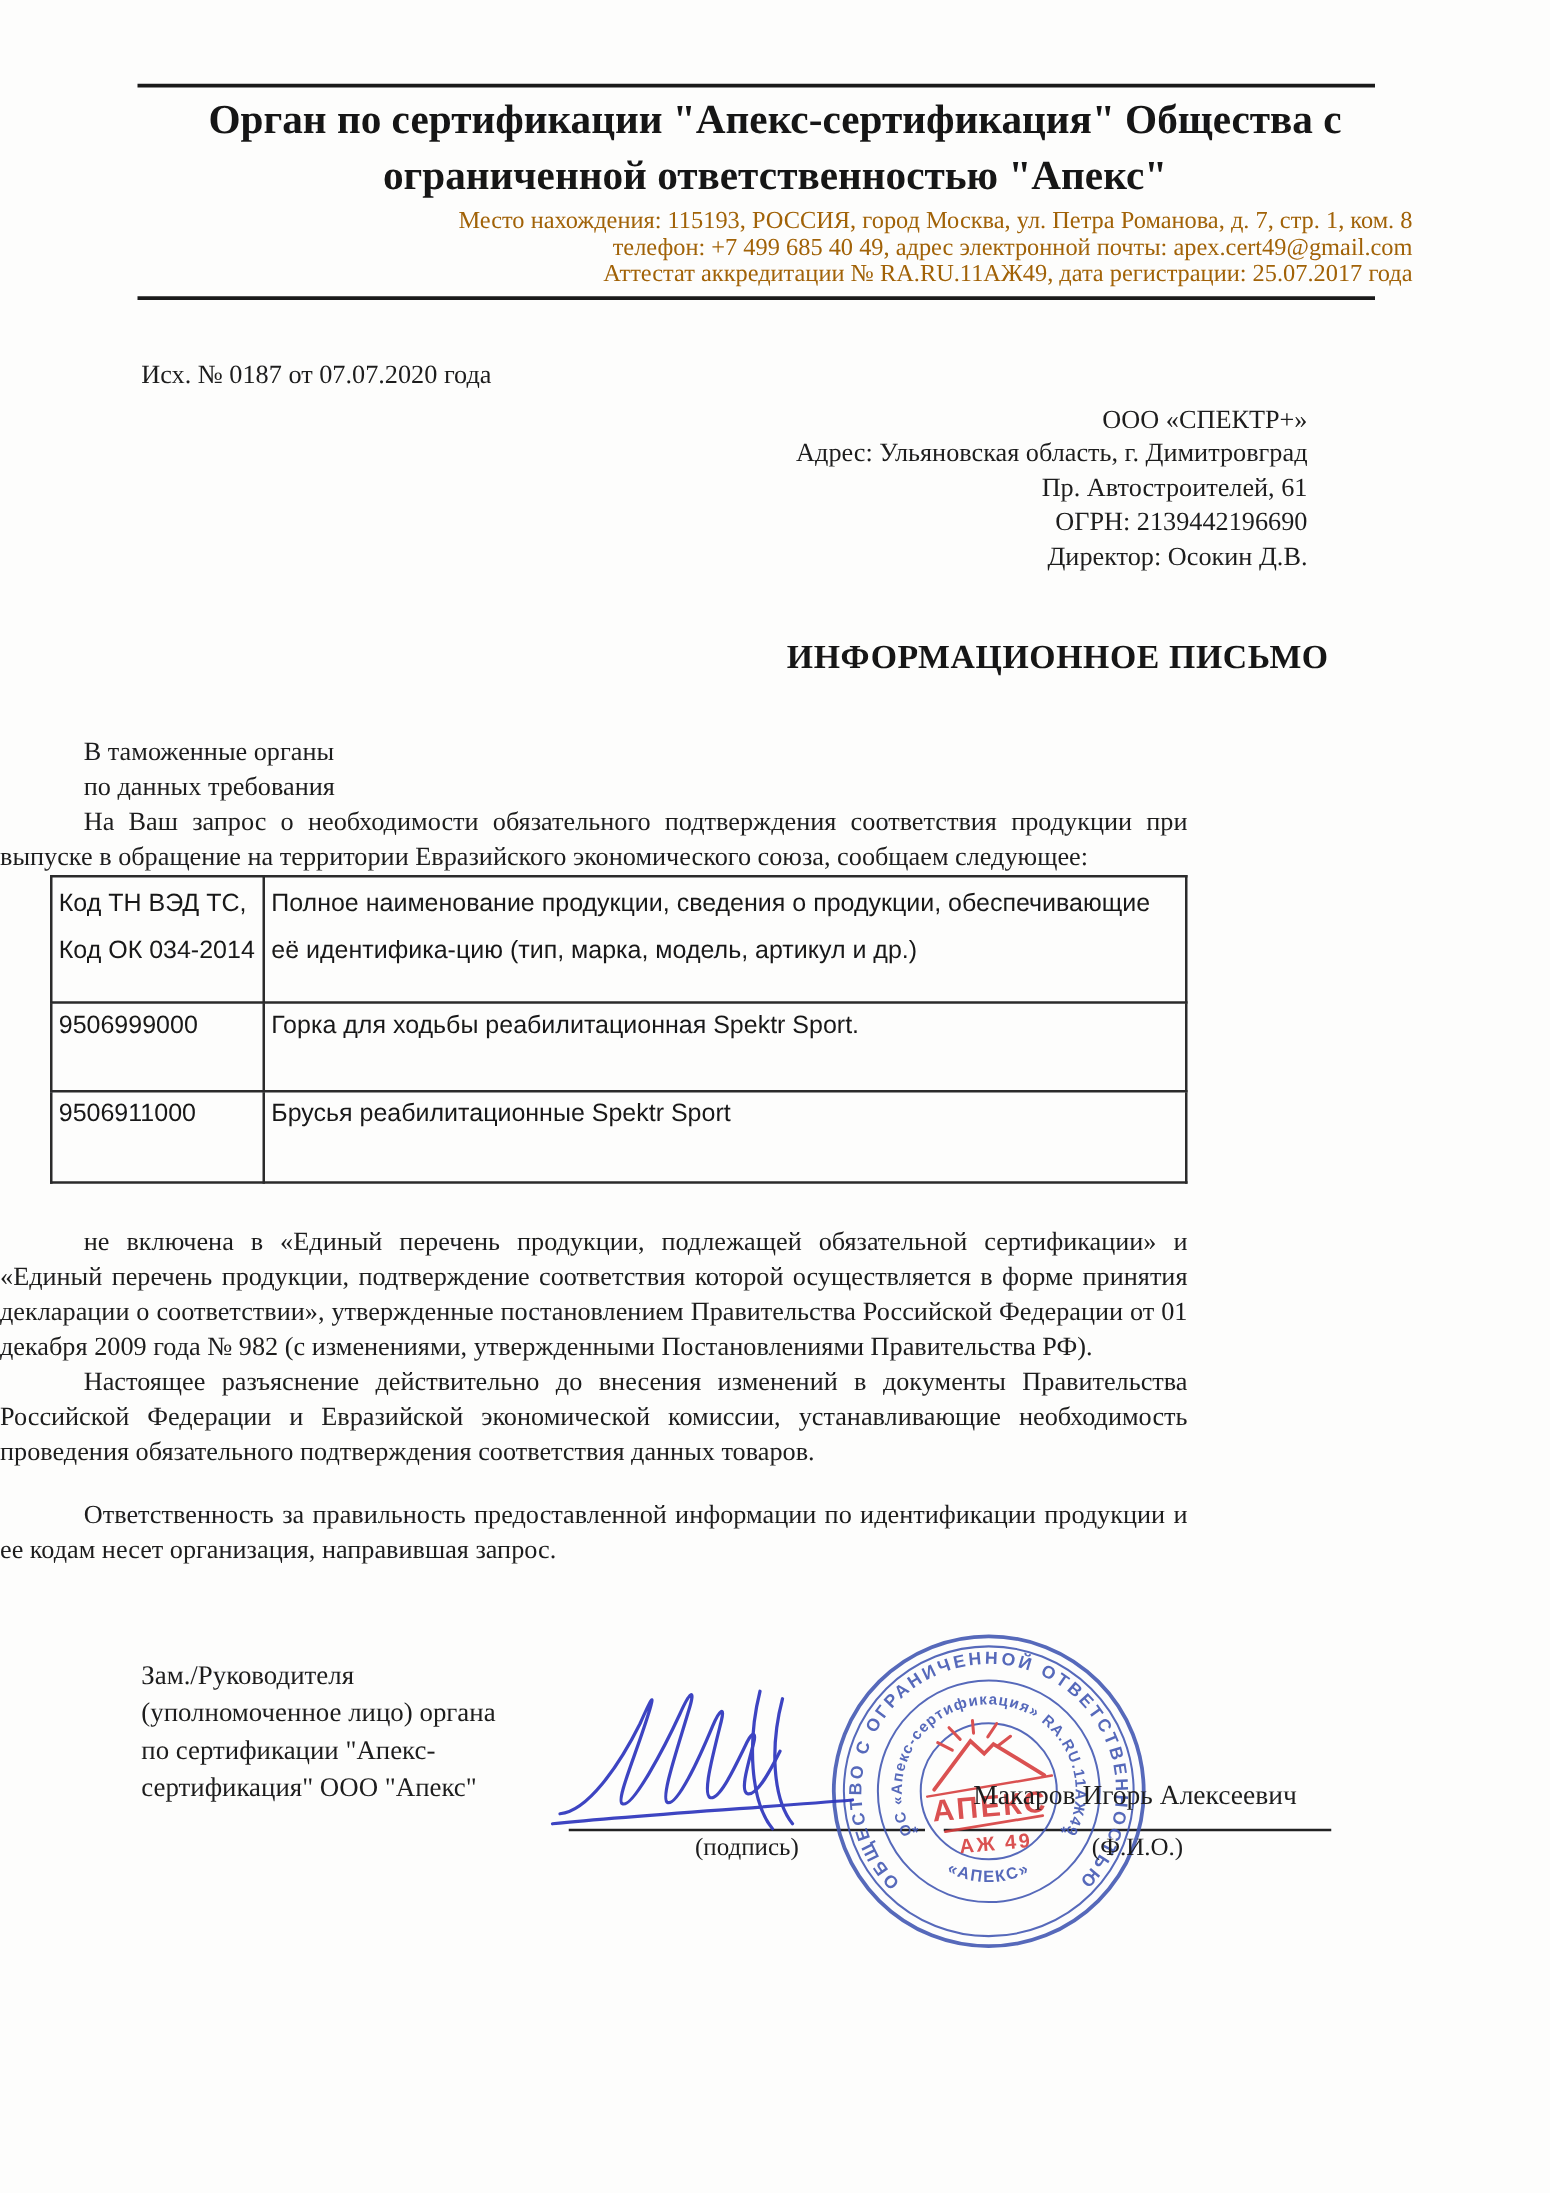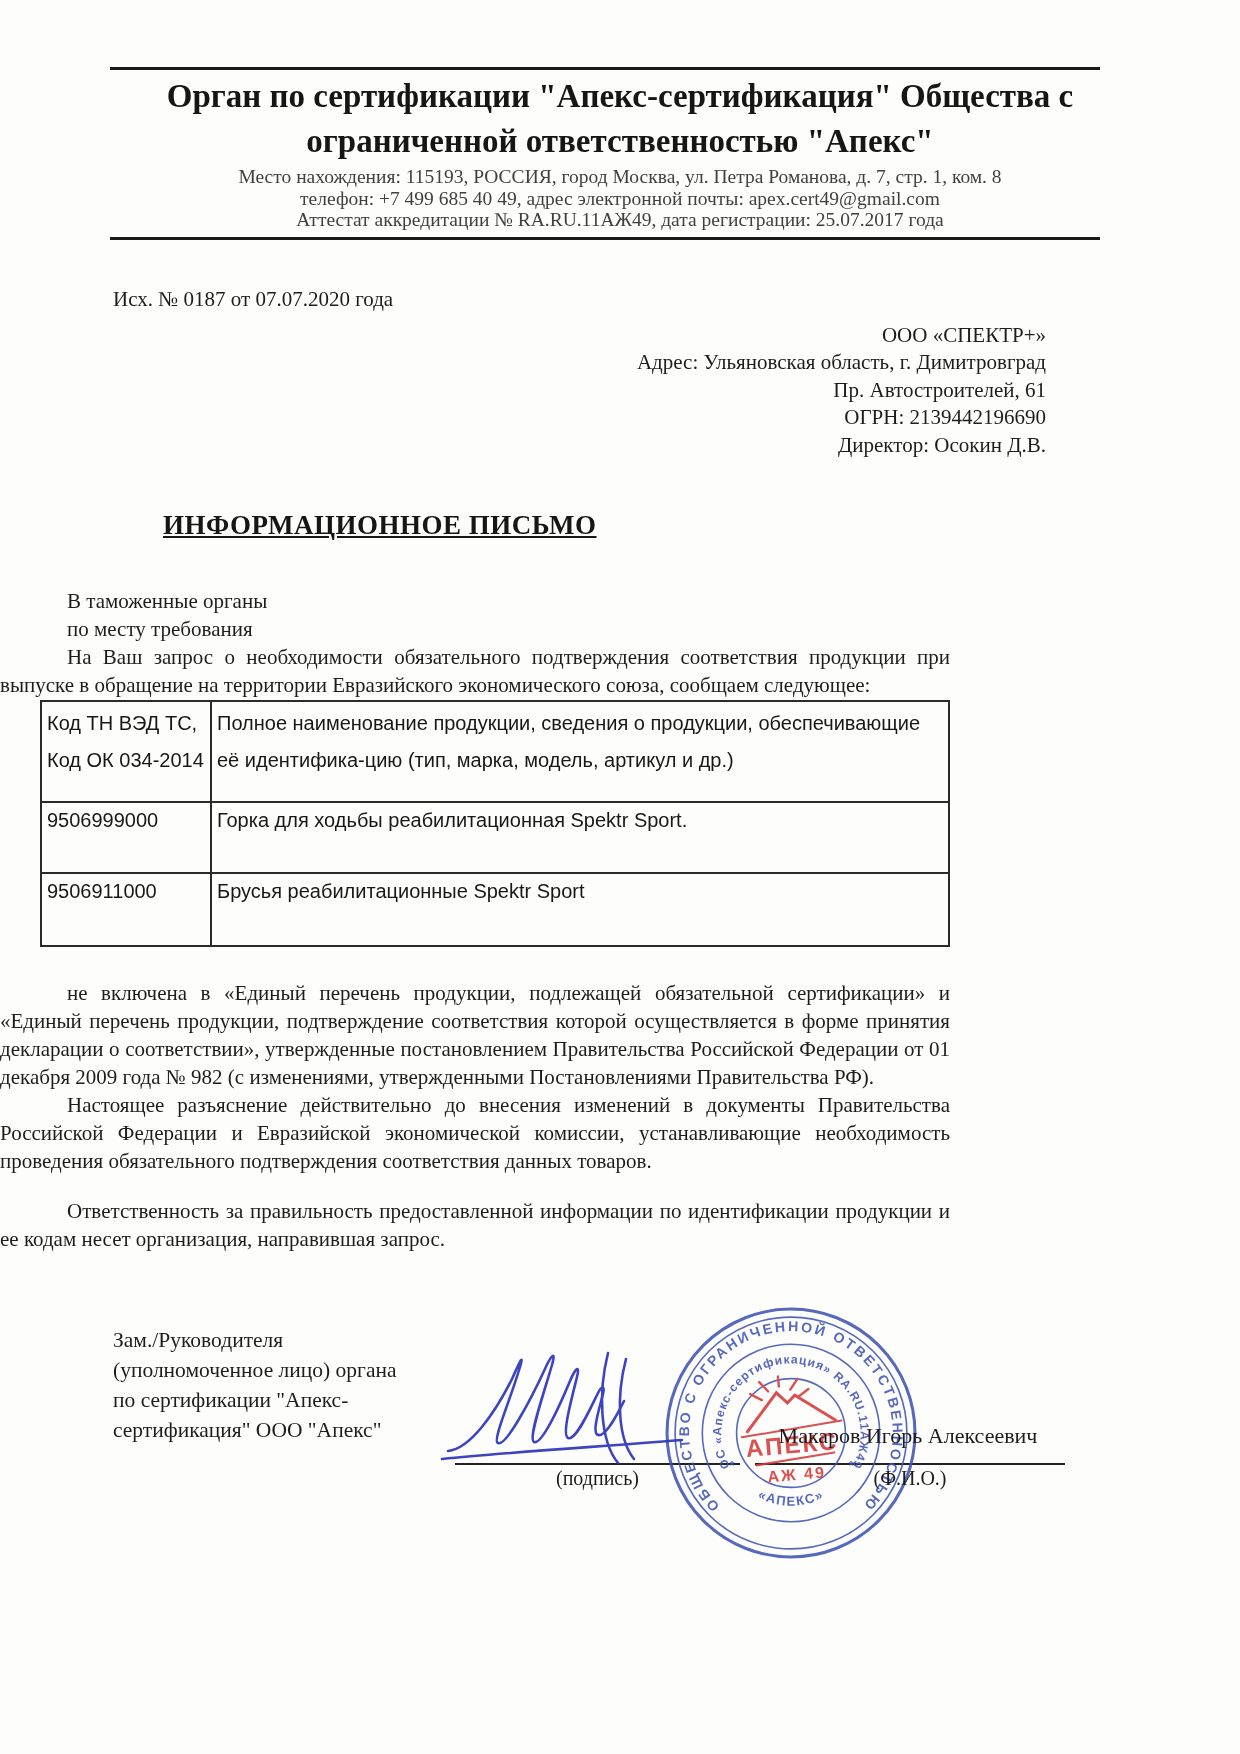--- a/index.html
+++ b/index.html
@@ -4,24 +4,24 @@
 <style>
   html,body{margin:0;padding:0;background:#ffffff;}
   .page{
     position:relative;width:1240px;height:1754px;background:#fdfdfc;
     font-family:"Liberation Serif","DejaVu Serif",serif;color:#1d1d1d;overflow:hidden;
   }
   .rule{height:3px;background:#1a1a1a;margin-left:110px;width:990px;}
   .rule-top{margin-top:67px;}
   .rule-bottom{margin-top:6px;}
   .lh-title{margin:4px 110px 0 110px;text-align:center;font-weight:bold;font-size:33px;line-height:45px;color:#161616;}
-  .lh-contact{margin:2px 110px 0 110px;text-align:center;font-size:19.5px;line-height:21.5px;color:#404040;}
+  .lh-contact{margin:2px 110px 0 110px;text-align:right;font-size:19.5px;line-height:21.5px;color:#a16207;}
   .ref-line{margin:46px 0 0 113px;font-size:21px;line-height:26px;}
   .recipient{margin:10px 0 0 113px;width:950px;box-sizing:border-box;padding-right:17px;text-align:right;font-size:21px;line-height:27.5px;}
-  .doc-title{margin:48px 0 0 113px;width:950px;box-sizing:border-box;padding-left:50px;text-align:left;font-weight:bold;font-size:27px;line-height:36px;letter-spacing:.5px;color:#161616;text-decoration:underline;}
+  .doc-title{margin:48px 0 0 113px;width:950px;box-sizing:border-box;padding-left:50px;text-align:right;font-weight:bold;font-size:27px;line-height:36px;letter-spacing:.5px;color:#161616;}
   .body-col{width:950px;font-size:21px;line-height:28px;}
   .body-col p{margin:0;}
   .addressee{margin-top:44px !important;}
   .indent{text-indent:67px;}
   .para{text-align:justify;text-indent:67px;}
   .gap-a{margin-top:32px !important;}
   .gap-c{margin-top:22px !important;}
   table.codes{border-collapse:collapse;margin:1px 0 0 40px;width:910px;table-layout:fixed;
     font-family:"Liberation Sans","DejaVu Sans",sans-serif;font-size:20px;color:#181818;}
   table.codes td,table.codes th{border:2px solid #2b2b2b;vertical-align:top;font-weight:normal;text-align:left;padding:3px 4px 18px 5px;}
@@ -72,21 +72,21 @@
     <div>Адрес: Ульяновская область, г. Димитровград</div>
     <div>Пр. Автостроителей, 61</div>
     <div>ОГРН: 2139442196690</div>
     <div>Директор: Осокин Д.В.</div>
   </div>
 
   <div class="doc-title">ИНФОРМАЦИОННОЕ ПИСЬМО</div>
 
   <div class="body-col">
     <p class="indent addressee">В таможенные органы</p>
-    <p class="indent">по месту требования</p>
+    <p class="indent">по данных требования</p>
     <p class="para">На Ваш запрос о необходимости обязательного подтверждения соответствия продукции при выпуске в обращение на территории Евразийского экономического союза, сообщаем следующее:</p>
 
     <table class="codes">
       <colgroup>
           <col class="c1">
           <col>
         </colgroup>
       <tbody>
           <tr>
         <th class="hdr hdr-c1">

